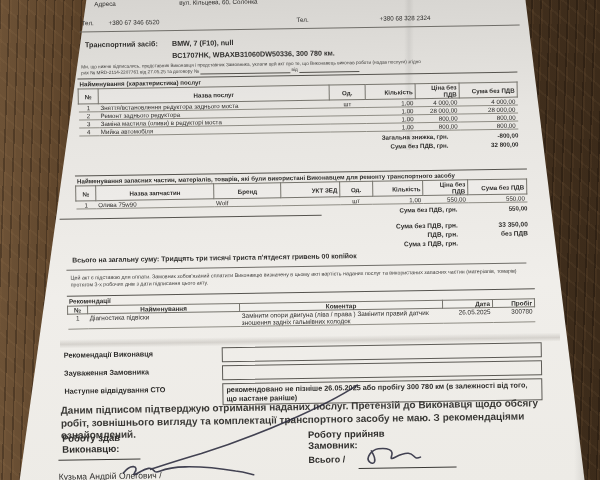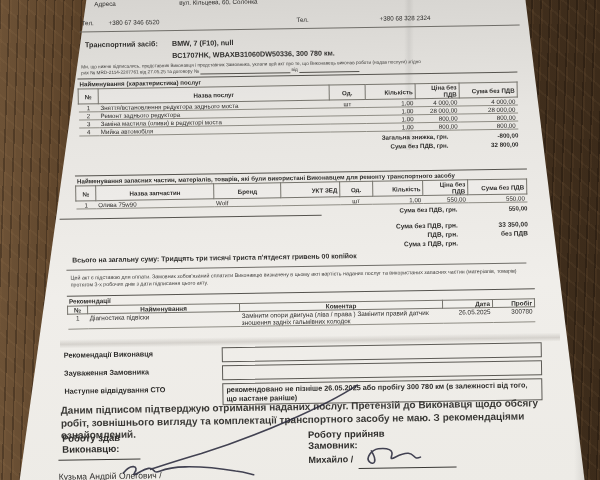--- a/index.html
+++ b/index.html
@@ -296,21 +296,21 @@
     <div class="col" style="left:4px">
       <div>Роботу здав</div>
       <div>Виконавцю:</div>
     </div>
     <div class="col" style="left:250px">
       <div>Роботу прийняв</div>
       <div>Замовник:</div>
     </div>
     <div id="sign-left-line"></div>
     <div id="sign-left-name">Кузьма Андрій Олегович /</div>
-    <div id="sign-right-name">Михайло /</div>
+    <div id="sign-right-name">Всього /</div>
     <div id="sign-right-line"></div>
   </div>
 
   <svg id="ink" width="600" height="480" viewBox="0 0 600 480">
     <g fill="none" stroke="#2a2a3d" stroke-width="1.6" stroke-linecap="round" opacity="0.88">
       <path d="M355,386 C322,407 255,435 198,452 C176,458 160,463 147,467"></path>
       <path d="M120,470 c7,-9 16,-7 11,0 c-4,6 7,-3 14,-4 c7,-1 3,6 11,3 c8,-3 16,-4 26,-4 c16,0 34,2 50,5 c8,1 14,3 18,4"></path>
       <path d="M368,452 c6,10 3,15 -2,11 c-4,-4 2,-12 9,-13 c9,-1 16,1 13,8 c-2,6 8,-4 17,-3 c7,1 5,7 12,4"></path>
     </g>
   </svg>

